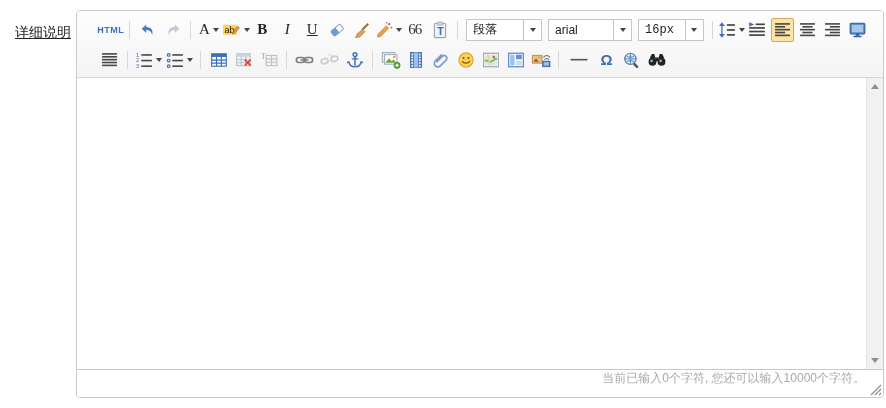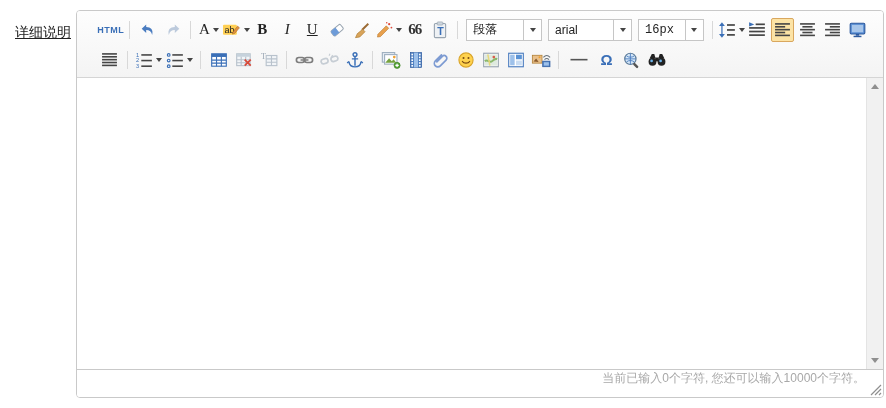--- a/index.html
+++ b/index.html
@@ -23,21 +23,21 @@
   .tb{
     display:inline-flex;align-items:center;justify-content:center;
     min-width:21px;height:22px;border:1px solid transparent;border-radius:2px;
     cursor:pointer;margin:0 1px;user-select:none;
   }
   .tb.active{background:#fce3a5;border-color:#d9a75e;}
   .sep{width:1px;height:18px;background:#d8d8d8;margin:0 5px;flex:0 0 auto;}
   .caret{width:0;height:0;border-left:3.5px solid transparent;border-right:3.5px solid transparent;border-top:4px solid #444;margin-left:3px;}
   .letter{font-family:"Liberation Serif",serif;font-size:15px;color:#222;line-height:1;}
   .src-label{font-size:9px;font-weight:bold;color:#3a6fb7;letter-spacing:.5px;}
-  .quote-label{font-family:"Liberation Serif",serif;font-weight:bold;font-size:15px;color:#333;letter-spacing:-1px;}
+  .quote-label{font-family:"Liberation Serif",serif;font-weight:normal;font-size:15px;color:#333;letter-spacing:-1px;}
   .omega-label{font-size:15px;font-weight:bold;color:#3a6fb7;line-height:1;}
 
   .dd{display:flex;align-items:center;height:22px;background:#fff;border:1px solid #c6c6c6;margin:0 3px;box-sizing:border-box;cursor:pointer;}
   .dd-val{padding:12px 6px;font-size:12px;color:#222;flex:1;white-space:nowrap;overflow:hidden;}
   .dd-btn{width:17px;align-self:stretch;border-left:1px solid #c6c6c6;display:flex;align-items:center;justify-content:center;background:#fff;}
   .dd-btn .caret{margin-left:0;}
   .dd-paragraph{width:87px;}
   .dd-font{width:84px;gap:32px;}
   .dd-size{width:75px;font-family:Liberation Mono, monospace;}
 

